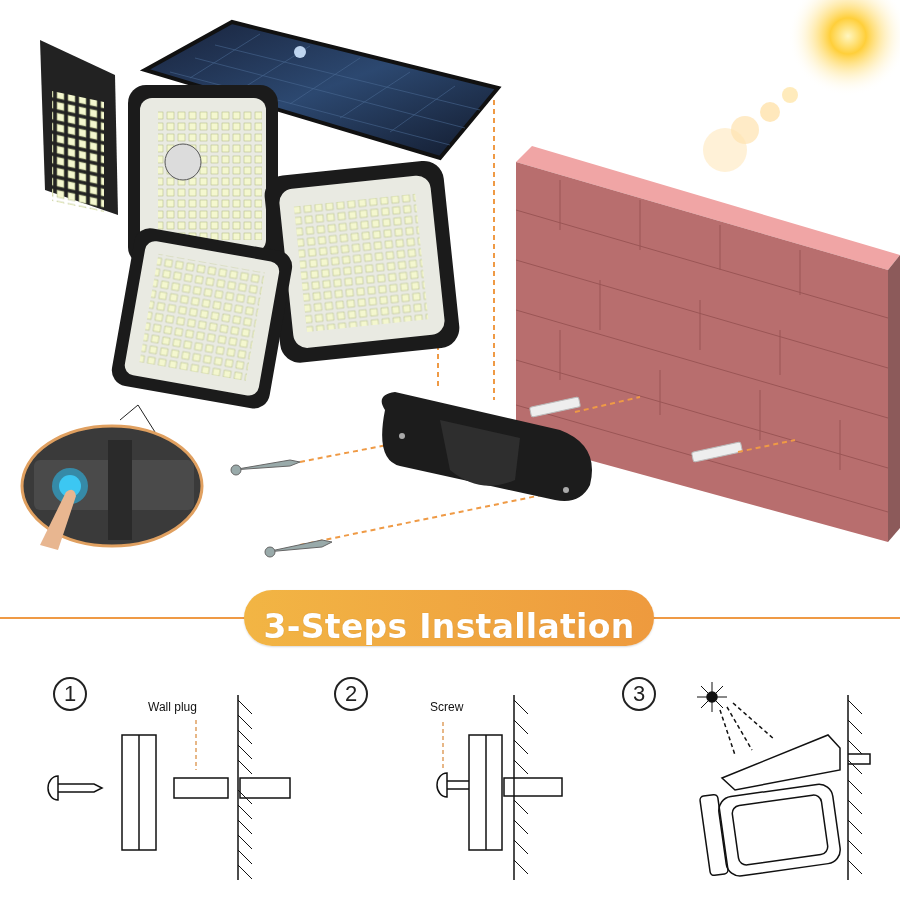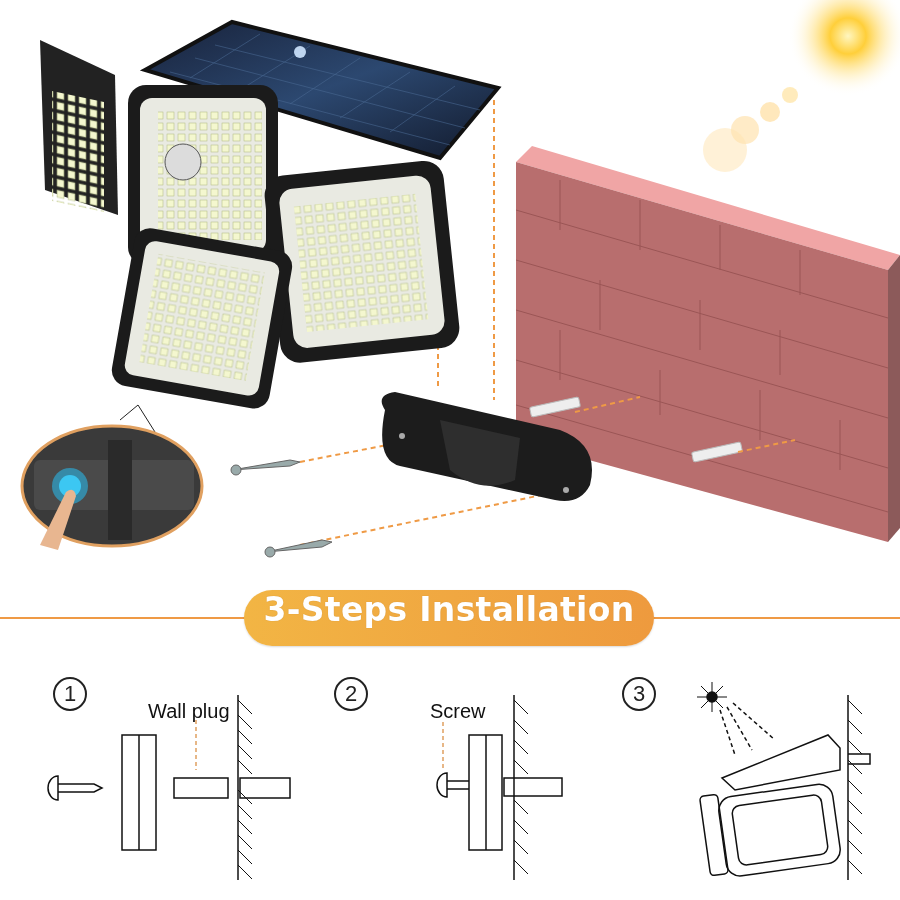--- a/index.html
+++ b/index.html
@@ -1,26 +1,26 @@
 <!DOCTYPE html>
 <html><head>
 <meta charset="utf-8">
 <style>
   html,body{margin:0;padding:0;background:#fff;}
   #stage{position:relative;width:900px;height:900px;overflow:hidden;background:#fff;font-family:"Liberation Sans",sans-serif;}
   svg{position:absolute;left:0;top:0;}
   .banner{position:absolute;left:244px;top:590px;width:410px;height:56px;border-radius:28px;
-    background:linear-gradient(90deg,#f2b544,#ee9a3e);display:flex;align-items:flex-start;justify-content:center;
+    background:linear-gradient(90deg,#f2b544,#ee9a3e);display:flex;align-items:flex-end;justify-content:center;
     box-shadow:0 1px 2px rgba(0,0,0,.15);}
   .banner span{color:#fff;font-weight:bold;font-size:33px;letter-spacing:0.3px;
     font-family:"DejaVu Sans",sans-serif;text-shadow:0 0 1px #c98a30;}
   .rule{position:absolute;top:617px;height:2px;background:#ef9a45;}
   .stepnum{position:absolute;width:30px;height:30px;border:2px solid #222;border-radius:50%;
     display:flex;align-items:center;justify-content:center;font-size:22px;color:#222;}
-  .lbl{position:absolute;font-size:20px;color:#111;}
+  .lbl{position:absolute;font-size:12px;color:#111;}
 </style>
 </head>
 <body>
 
 <div id="stage">
 
   <svg width="900" height="580">
     <defs>
       <radialGradient id="sun" cx="0.5" cy="0.5" r="0.5">
         <stop offset="0" stop-color="#fff6c0"></stop>

